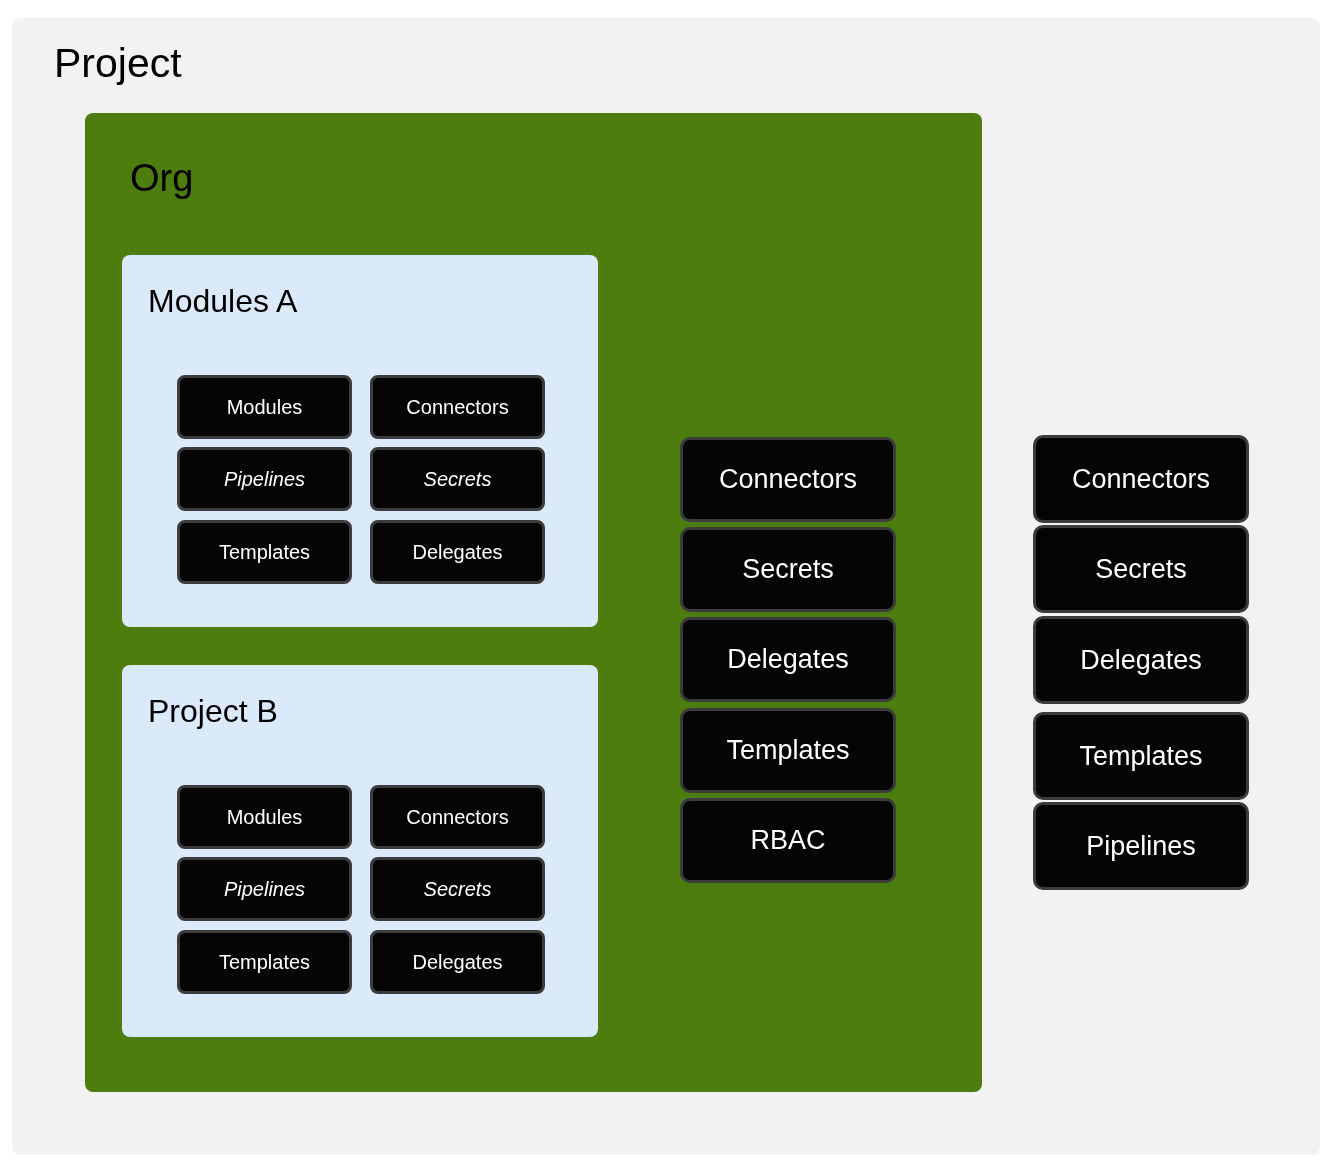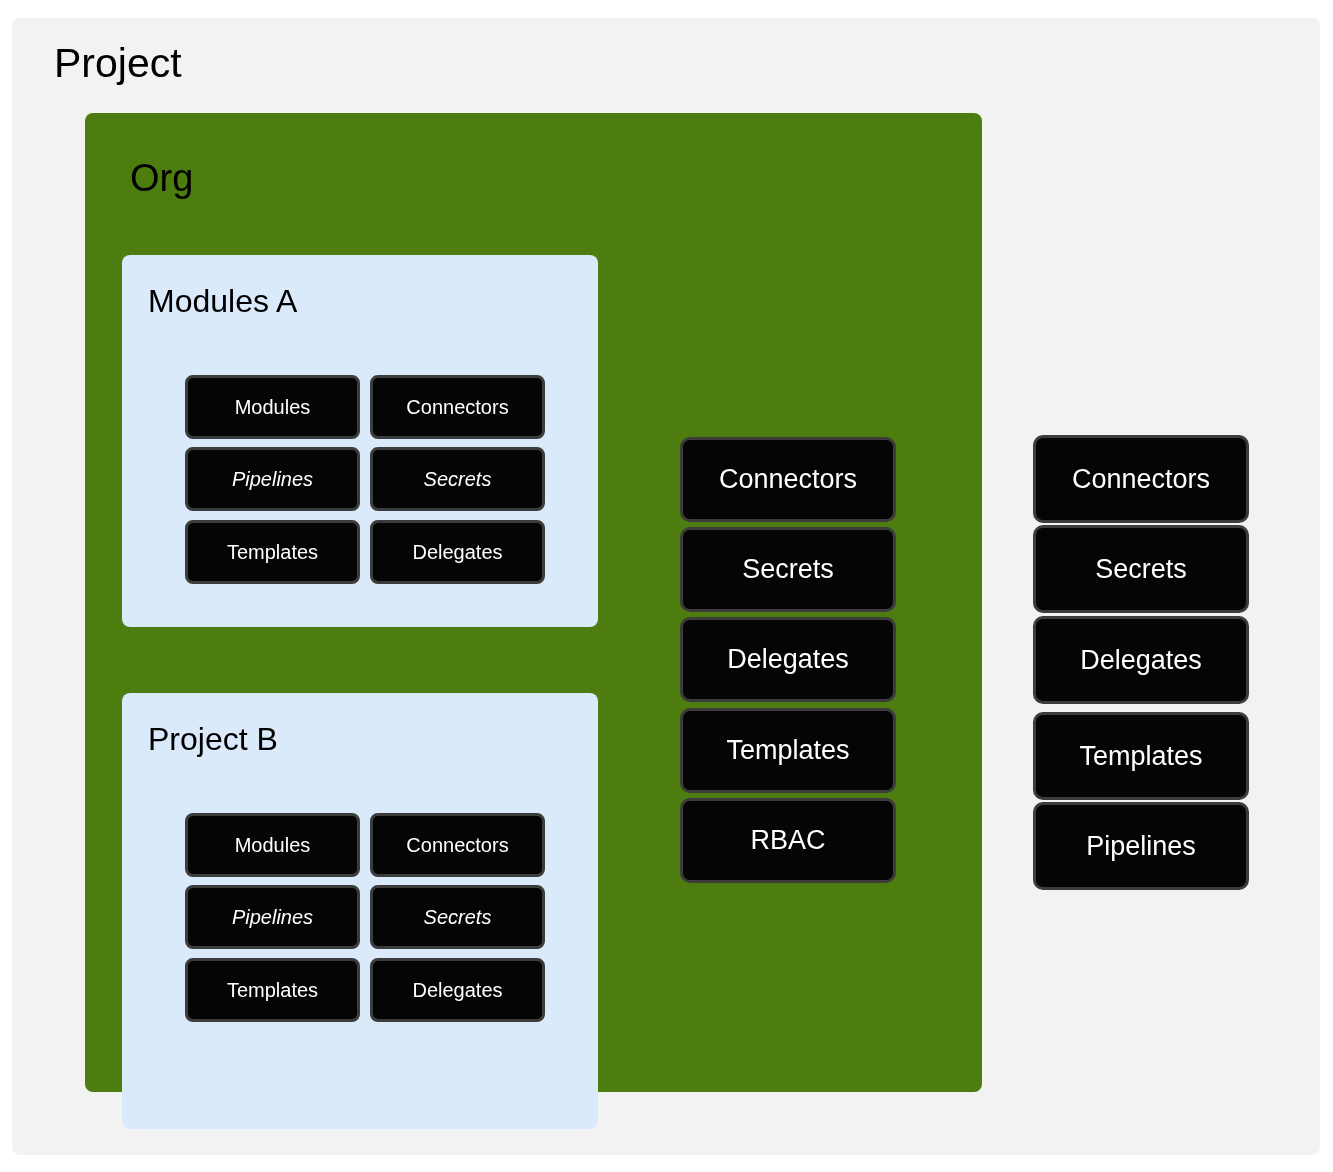--- a/index.html
+++ b/index.html
@@ -37,23 +37,23 @@
   }
   #project-a-card {
     left: 37px;
     top: 142px;
     width: 476px;
     height: 372px;
     background: #dbeafb;
   }
   #project-b-card {
     left: 37px;
-    top: 580px;
+    top: 552px;
     width: 476px;
-    height: 436px;
+    height: 372px;
     background: #dbeafb;
   }
 
   
   .scope-title {
     position: absolute;
     color: #000000;
     font-weight: 400;
     white-space: nowrap;
     line-height: 1;
@@ -90,21 +90,21 @@
     font-weight: 400;
   }
 
   
   .pill-small {
     width: 175px;
     height: 64px;
     font-size: 20px;
     border-radius: 8px;
   }
-  .pill-small.col-left  { left: 55px; margin-left: 8px; }
+  .pill-small.col-left  { left: 55px; }
   .pill-small.col-right { left: 248px; }
   .pill-small.row-0 { top: 120px; }
   .pill-small.row-1 { top: 192px; font-style: italic; }
   .pill-small.row-2 { top: 265px; }
 
   
   .pill-org {
     left: 680px;
     width: 216px;
     height: 85px;

